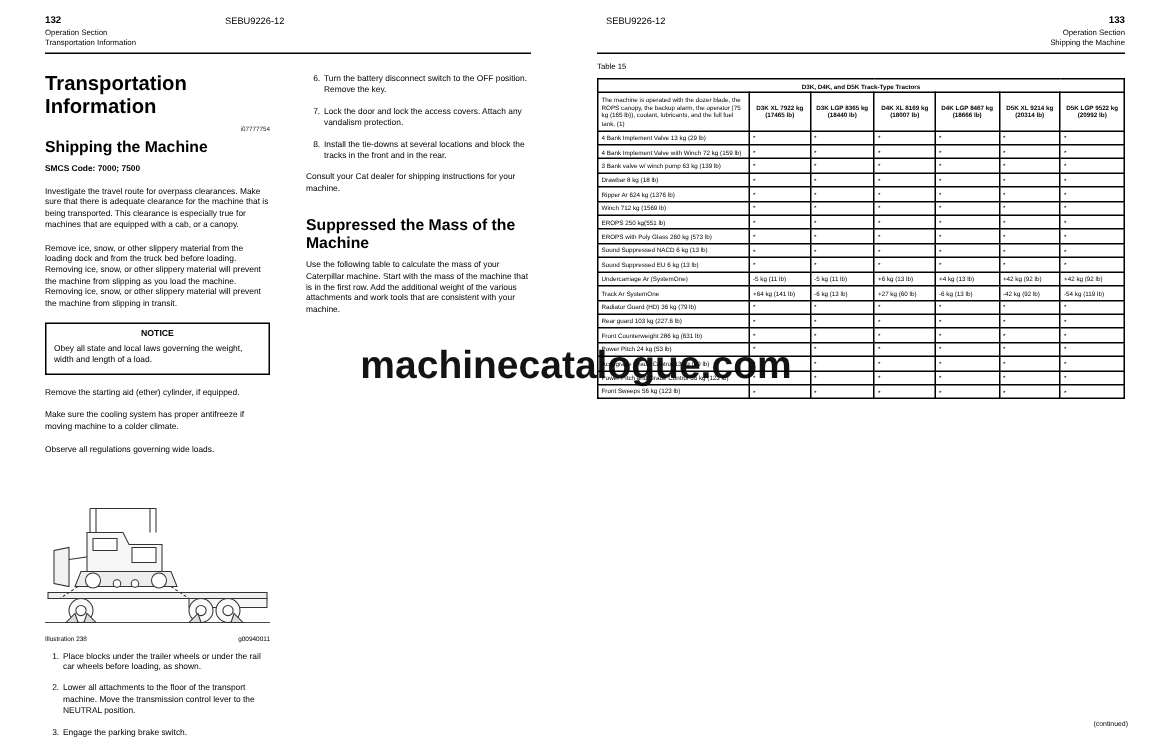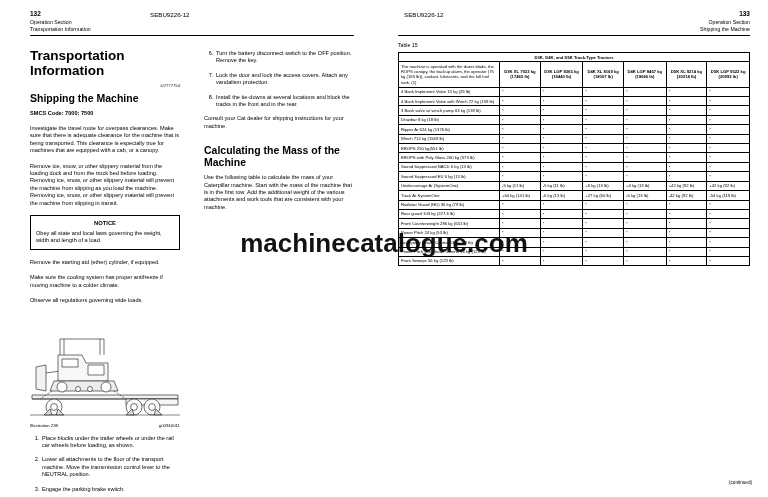--- a/index.html
+++ b/index.html
@@ -152,21 +152,21 @@
       </ol>
     </div>
 
     <div class="colR">
       <ol class="steps" start="6" style="margin-top:2px;">
         <li>Turn the battery disconnect switch to the OFF position. Remove the key.</li>
         <li>Lock the door and lock the access covers. Attach any vandalism protection.</li>
         <li>Install the tie-downs at several locations and block the tracks in the front and in the rear.</li>
       </ol>
       <p class="body" style="margin-top:4px;">Consult your Cat dealer for shipping instructions for your machine.</p>
-      <h2 class="sub2">Calculating the Mass of the Machine</h2>
+      <h2 class="sub2">Suppressed the Mass of the Machine</h2>
       <p class="body">Use the following table to calculate the mass of your Caterpillar machine. Start with the mass of the machine that is in the first row. Add the additional weight of the various attachments and work tools that are consistent with your machine.</p>
     </div>
   </div>
 
   <div class="rpage">
     <div class="hdr hdr-center-r">SEBU9226-12</div>
     <div class="hdr hdr-right-num">133</div>
     <div class="hdr hdr-right-l1">Operation Section</div>
     <div class="hdr hdr-right-l2">Shipping the Machine</div>
     <div class="hdr-rule-r"></div>

